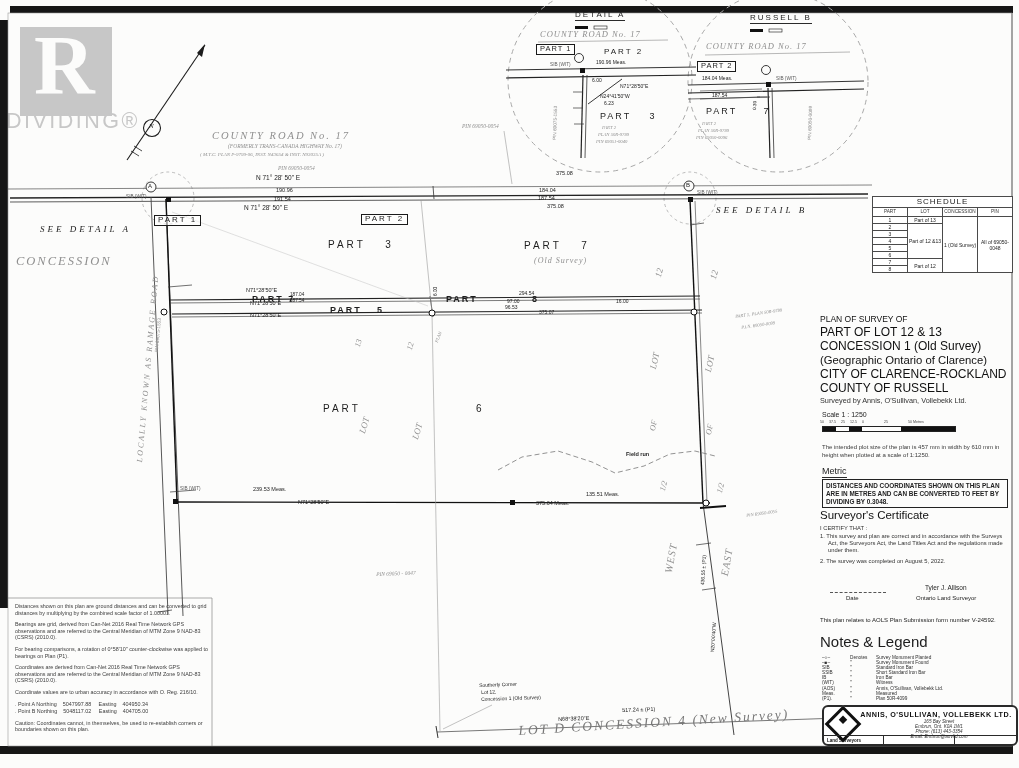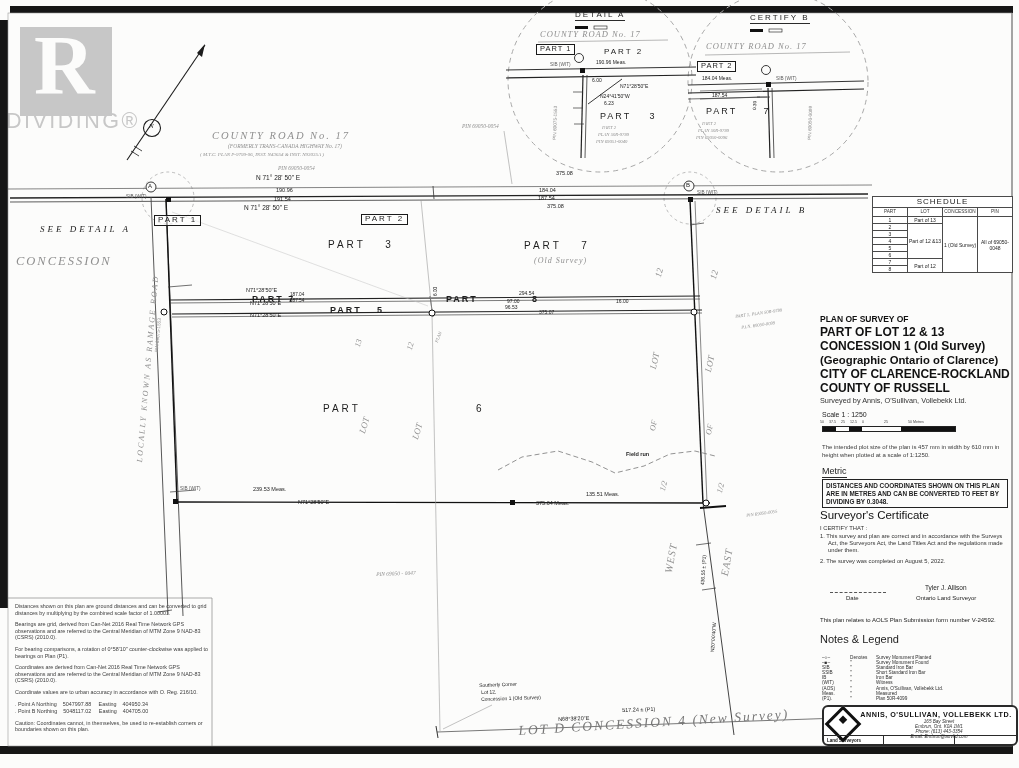--- a/index.html
+++ b/index.html
@@ -16,21 +16,21 @@
   .ws14{word-spacing:14px}.ws22{word-spacing:22px}
   .b7{font-weight:700}
   .pbox{border:1.2px solid #1a1a1a;padding:0 3px 1px;background:rgba(255,255,255,.55)}
   .ul{border-bottom:1px solid #2a2a2a;padding-bottom:1px}
   
   .col{position:absolute;z-index:2;color:#1d1d1d}
   #schedule{border-collapse:collapse;table-layout:fixed;width:141px;background:#fff}
   #schedule td{border:0.8px solid #4a4a4a;font-size:5px;text-align:center;padding:0;line-height:6px;color:#222}
   #schedule .ttl{font-size:8px;letter-spacing:1px;line-height:10px}
   #schedule .hd{font-size:4.7px;line-height:8px;color:#333}
-  .tb-line{margin:0;line-height:14px;font-weight:700;color:#111}
+  .tb-line{margin:0;line-height:14px;font-weight:400;color:#111}
   .notes p{margin:0 0 5px 0;font-size:5.4px;line-height:6.6px;color:#3d3d3d}
   .pre{white-space:pre}
   .leg-row{display:flex;font-size:4.7px;line-height:5.1px;color:#2e2e2e}
   .leg-sym{width:28px}.leg-den{width:26px}.leg-desc{flex:1}
   .cert p{margin:0;color:#333}
   .hang{padding-left:8px;text-indent:-8px}
 </style>
 </head>
 <body>
 
@@ -151,21 +151,21 @@
   <span class="lb s5 dk" style="left:592px;top:78px">6.00</span>
   <span class="lb s5 dk" style="left:620px;top:84px">N71°28'50"E</span>
   <span class="lb s5 dk" style="left:600px;top:94px">N24°41'50"W</span>
   <span class="lb s5 dk" style="left:604px;top:101px">6.23</span>
   <span class="lb s9 dk ls2 ws14" style="left:600px;top:112px">PART 3</span>
   <span class="lb s45 gy it" style="left:602px;top:126px">PART 2</span>
   <span class="lb s45 gy it" style="left:598px;top:133px">PLAN 50R-9789</span>
   <span class="lb s45 gy it" style="left:596px;top:140px">PIN 69051-0040</span>
   <span class="lb s45 gy" style="left:553px;top:140px;transform:rotate(-88deg)">PIN 69075-1553</span>
 
-  <span class="lb s8 dk ls2 ul" style="left:750px;top:14px">CERTIFY B</span>
+  <span class="lb s8 dk ls2 ul" style="left:750px;top:14px">RUSSELL B</span>
   <span class="lb s85 gy it ls1" style="left:706px;top:42px">COUNTY ROAD No. 17</span>
   <span class="lb s75 dk ls1 pbox" style="left:697px;top:61px">PART 2</span>
   <span class="lb s5 dk" style="left:702px;top:76px">184.04 Meas.</span>
   <span class="lb s45 gy2" style="left:776px;top:77px">SIB (WIT)</span>
   <span class="lb s5 dk" style="left:712px;top:93px">187.54</span>
   <span class="lb s45 dk" style="left:753px;top:110px;transform:rotate(-88deg)">0.30</span>
   <span class="lb s9 dk ls2 ws22" style="left:706px;top:107px">PART 7</span>
   <span class="lb s45 gy it" style="left:702px;top:122px">PART 2</span>
   <span class="lb s45 gy it" style="left:698px;top:129px">PLAN 50R-9789</span>
   <span class="lb s45 gy it" style="left:696px;top:136px">PIN 69050-0096</span>
@@ -330,21 +330,21 @@
     <p style="font-size:5.8px;margin:0 0 2px 0">I CERTIFY THAT :</p>
     <p class="hang" style="font-size:5.8px;line-height:7.2px;margin:0 0 3px 0">1.  This survey and plan are correct and in accordance with the Surveys Act, the Surveyors Act, the Land Titles Act and the regulations made under them.</p>
     <p class="hang" style="font-size:5.8px;line-height:7.2px;margin:0">2.  The survey was completed on August 5, 2022.</p>
   </div>
   <div class="col" style="left:830px;top:592px;width:56px;border-top:1px dashed #555"></div>
   <span class="lb s6 dk" style="left:846px;top:595px">Date</span>
   <span class="lb s65 dk" style="left:925px;top:585px">Tyler J. Allison</span>
   <span class="lb s6 dk" style="left:916px;top:595px">Ontario Land Surveyor</span>
   <span class="lb s6 dk" style="left:820px;top:617px">This plan relates to AOLS Plan Submission form number V-24592.</span>
 
-  <span class="lb dk" style="left:820px;top:634px;font-size:11px">Notes &amp; Legend</span>
+  <span class="lb dk" style="left:820px;top:634px;font-size:15px">Notes &amp; Legend</span>
   <div class="col" style="left:822px;top:655px;width:192px">
     <div class="leg-row">
         <span class="leg-sym">–○–</span>
         <span class="leg-den">Denotes</span>
         <span class="leg-desc">Survey Monument Planted</span>
       </div>
     <div class="leg-row">
         <span class="leg-sym">–■–</span>
         <span class="leg-den">″</span>
         <span class="leg-desc">Survey Monument Found</span>

